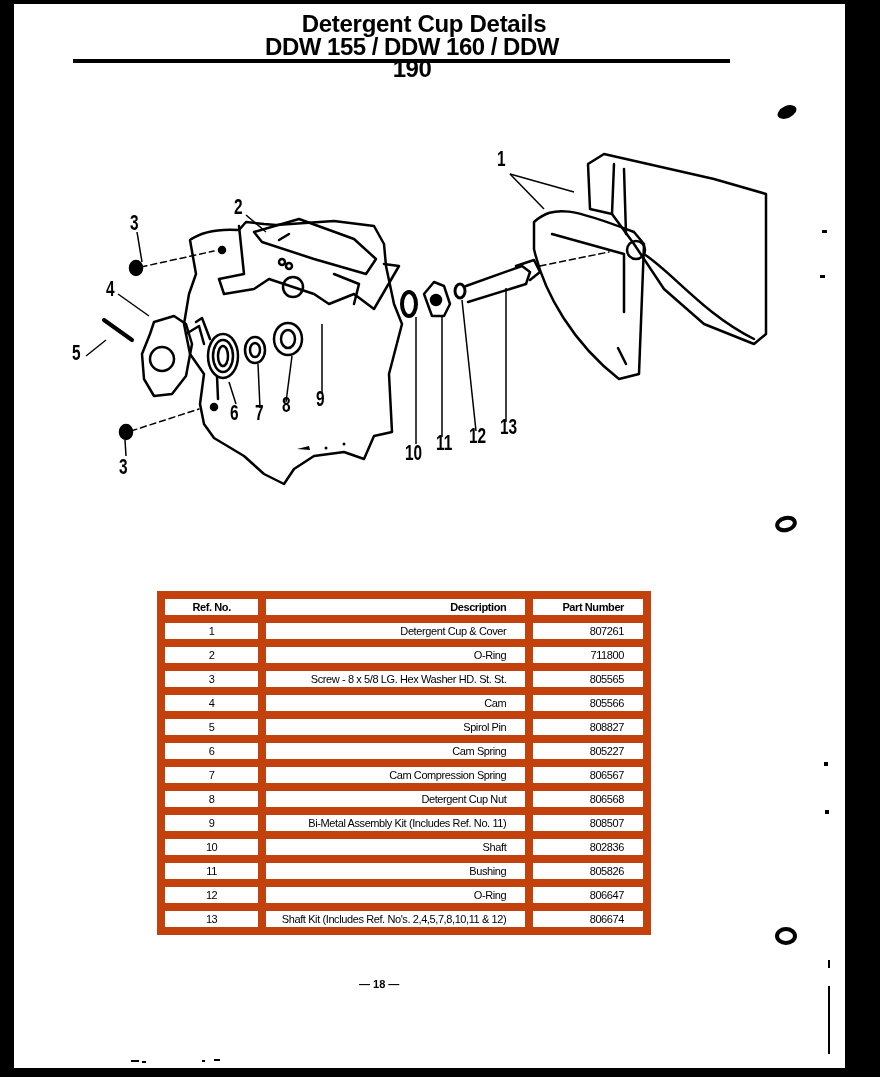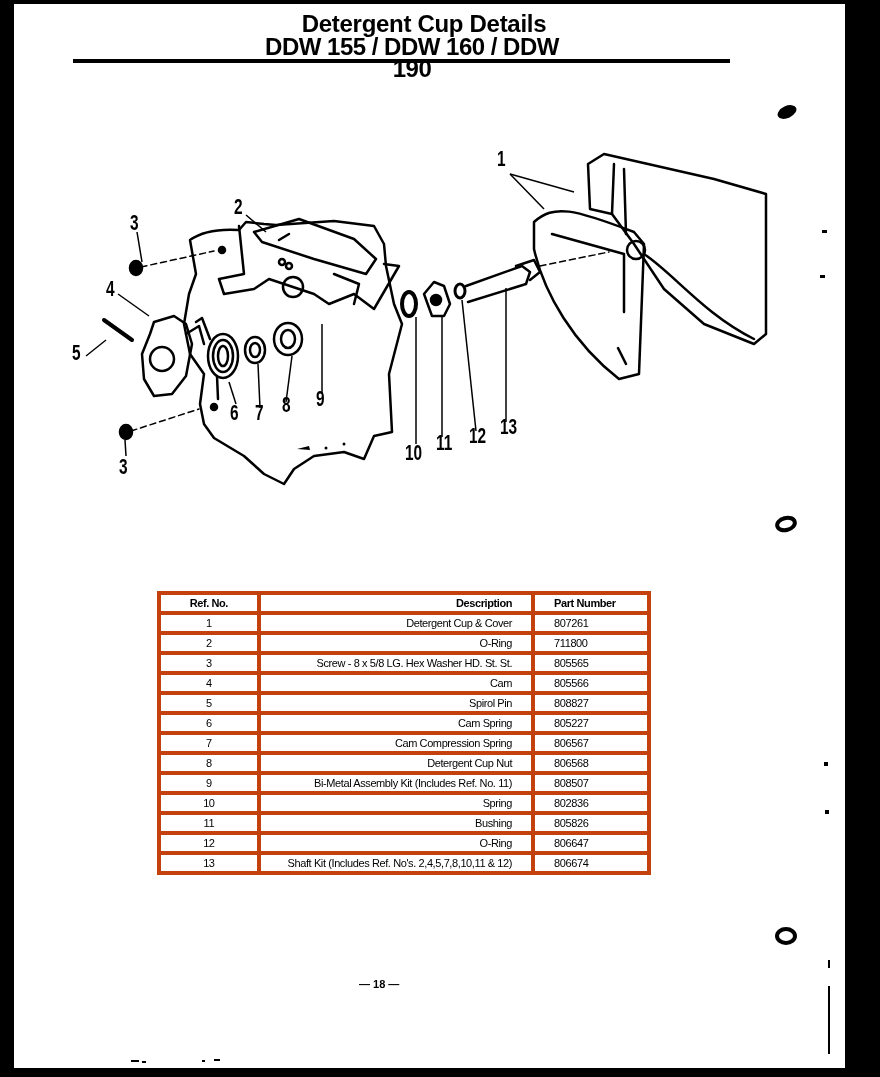--- a/index.html
+++ b/index.html
@@ -28,26 +28,26 @@
     .diagram { position: absolute; left: 0; top: 0; width: 831px; height: 560px; }
     .callout {
       position: absolute; font-family: "Liberation Sans", sans-serif; font-weight: bold;
       font-size: 22px; transform: scaleX(0.7); transform-origin: left top; line-height: 22px;
     }
     table.parts {
       position: absolute; left: 143px; top: 587px; width: 494px;
       border-collapse: collapse; font-size: 11px; letter-spacing: -0.4px;
     }
     table.parts th, table.parts td {
-      border: 4px solid #c2410c; height: 16px; padding: 0 19px; line-height: 16px;
+      border: 8px solid #c2410c; height: 16px; padding: 0 19px; line-height: 16px;
     }
     table.parts th { font-weight: bold; }
     table.parts th.c1, table.parts td.c1 { width: 70px; text-align: center; }
     table.parts th.c2, table.parts td.c2 { width: 297px; text-align: right; padding-left: 10px; }
-    table.parts th.c3, table.parts td.c3 { width: 85px; text-align: left; border-radius: 7px; }
+    table.parts th.c3, table.parts td.c3 { width: 85px; text-align: right; border-radius: 7px; }
     .page-num {
       position: absolute; left: 345px; top: 974px; font-size: 11px; font-weight: bold;
     }
     .hole { position: absolute; }
     .mark { position: absolute; background: #000; }
   </style>
 </head>
 <body>
 
 <div class="page">
@@ -207,21 +207,21 @@
         <td class="c2">Detergent Cup Nut</td>
         <td class="c3">806568</td>
       </tr>
       <tr>
         <td class="c1">9</td>
         <td class="c2">Bi-Metal Assembly Kit (Includes Ref. No. 11)</td>
         <td class="c3">808507</td>
       </tr>
       <tr>
         <td class="c1">10</td>
-        <td class="c2">Spring</td>
+        <td class="c2">Shaft</td>
         <td class="c3">802836</td>
       </tr>
       <tr>
         <td class="c1">11</td>
         <td class="c2">Bushing</td>
         <td class="c3">805826</td>
       </tr>
       <tr>
         <td class="c1">12</td>
         <td class="c2">O-Ring</td>

